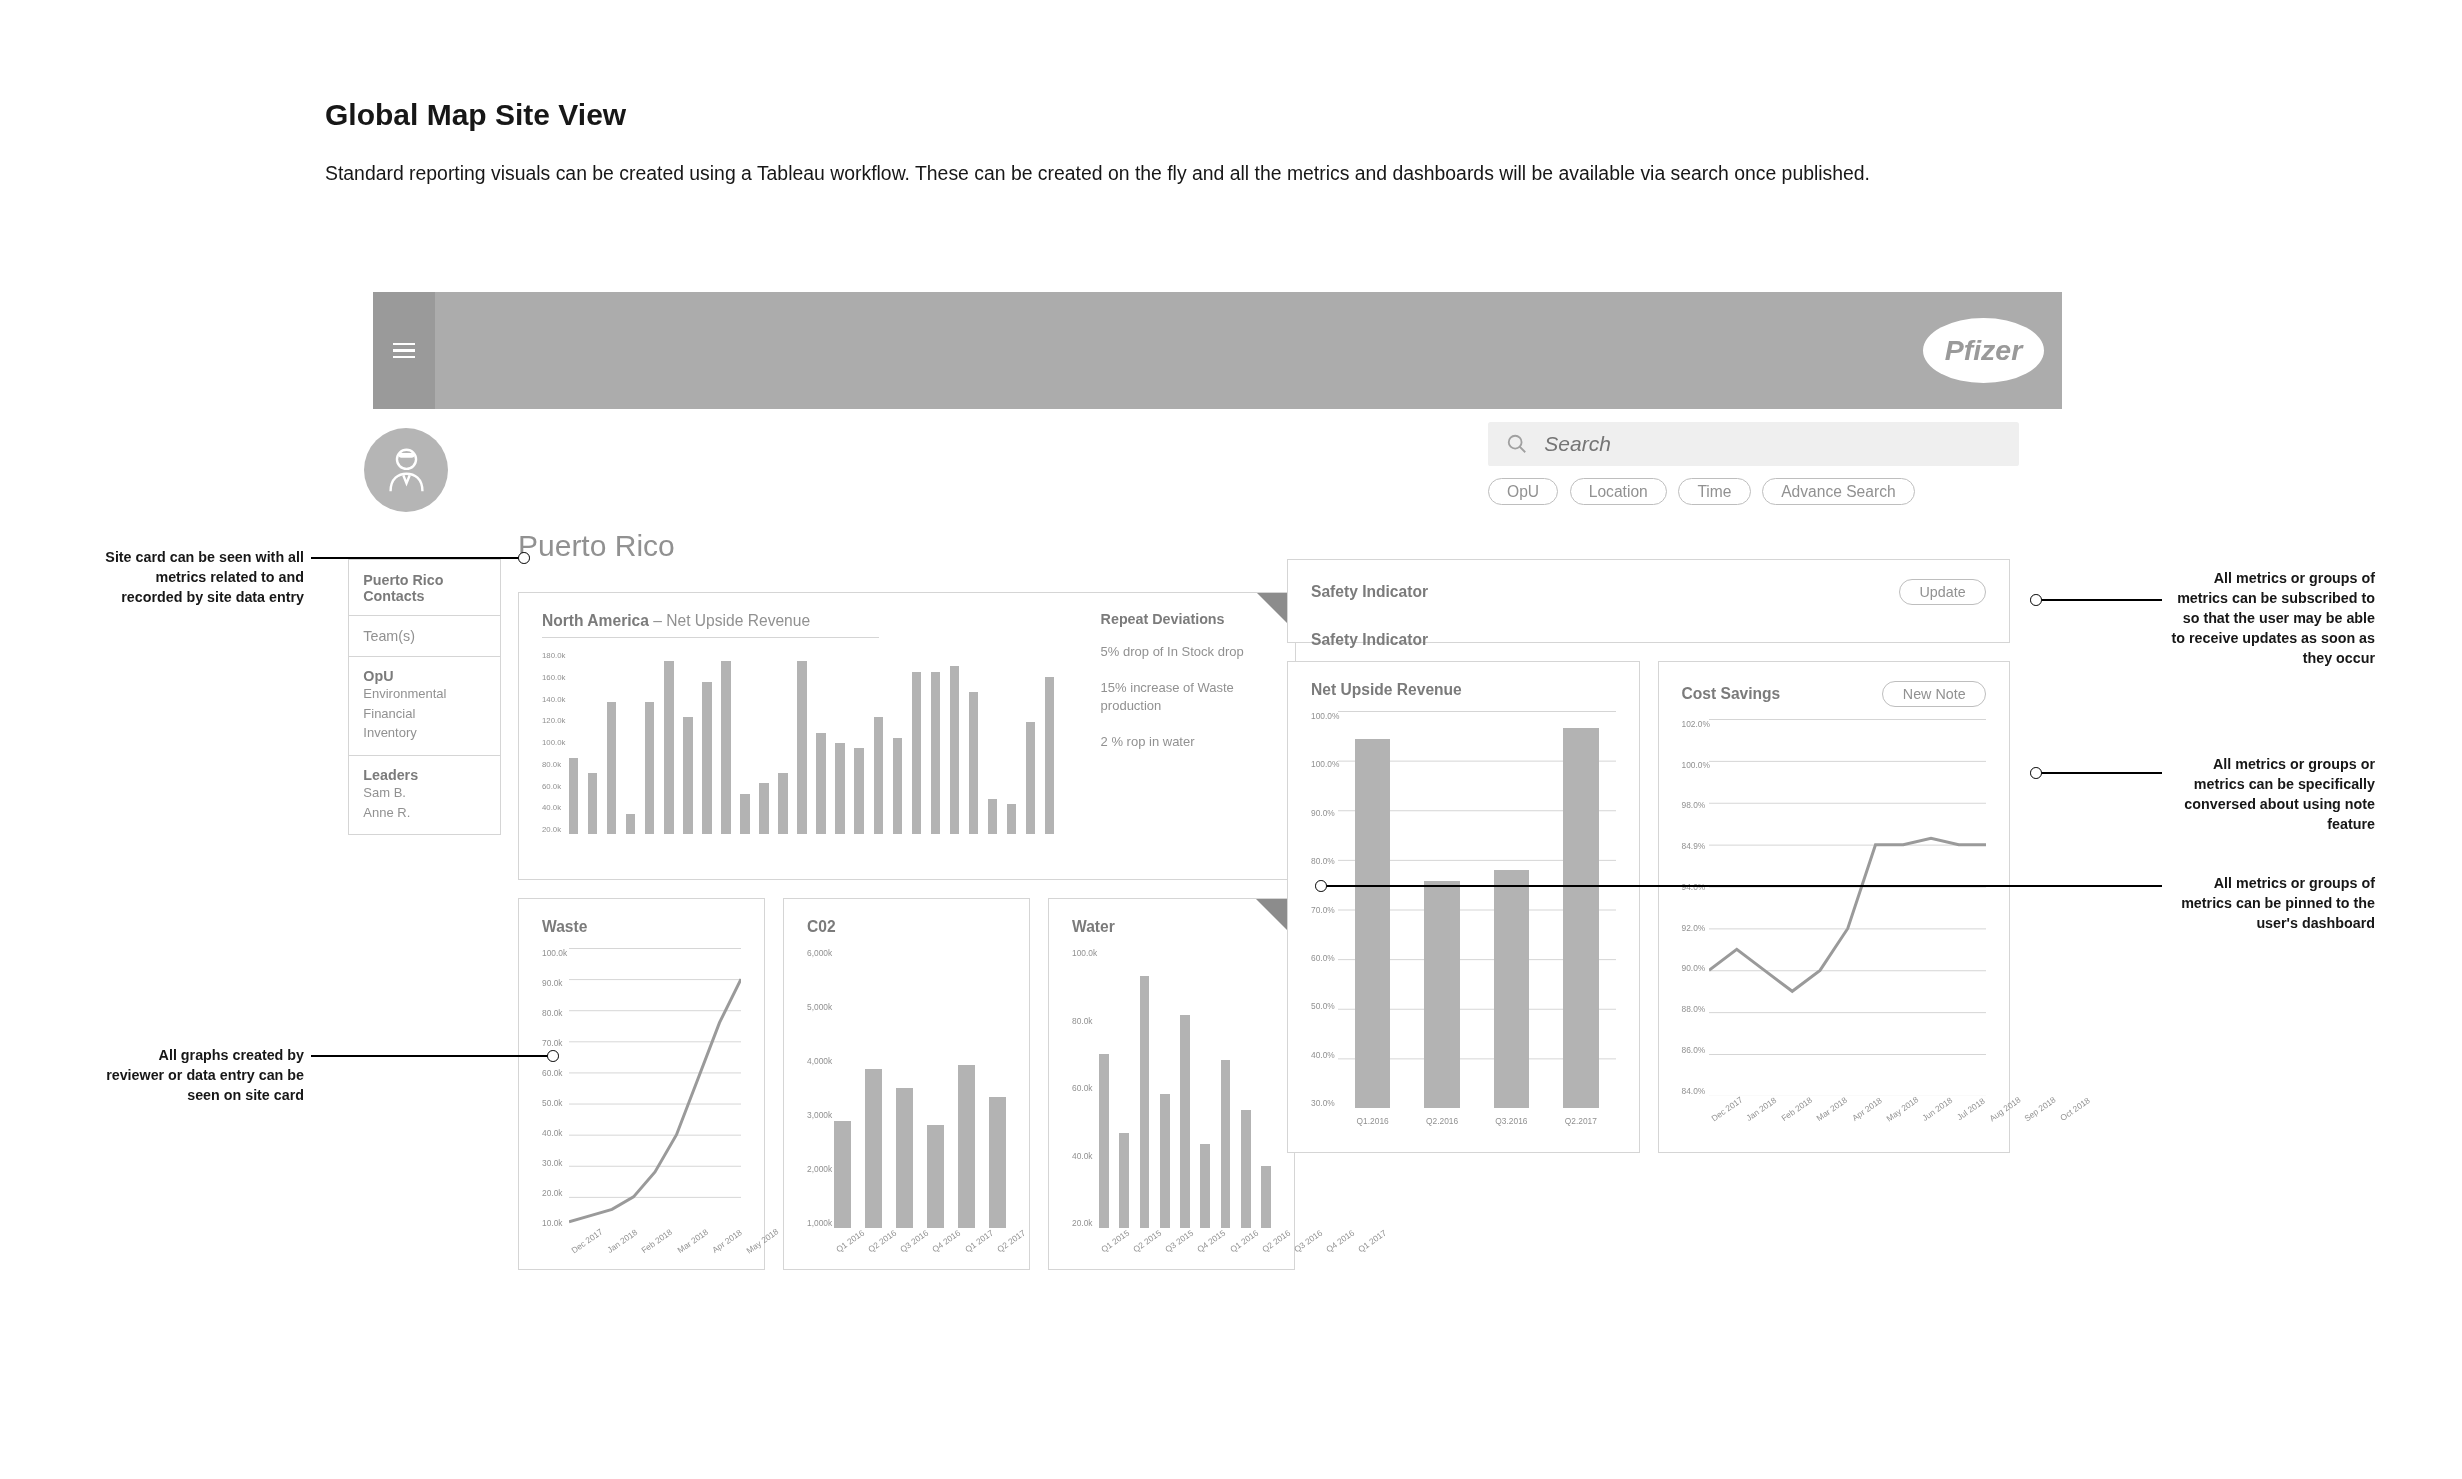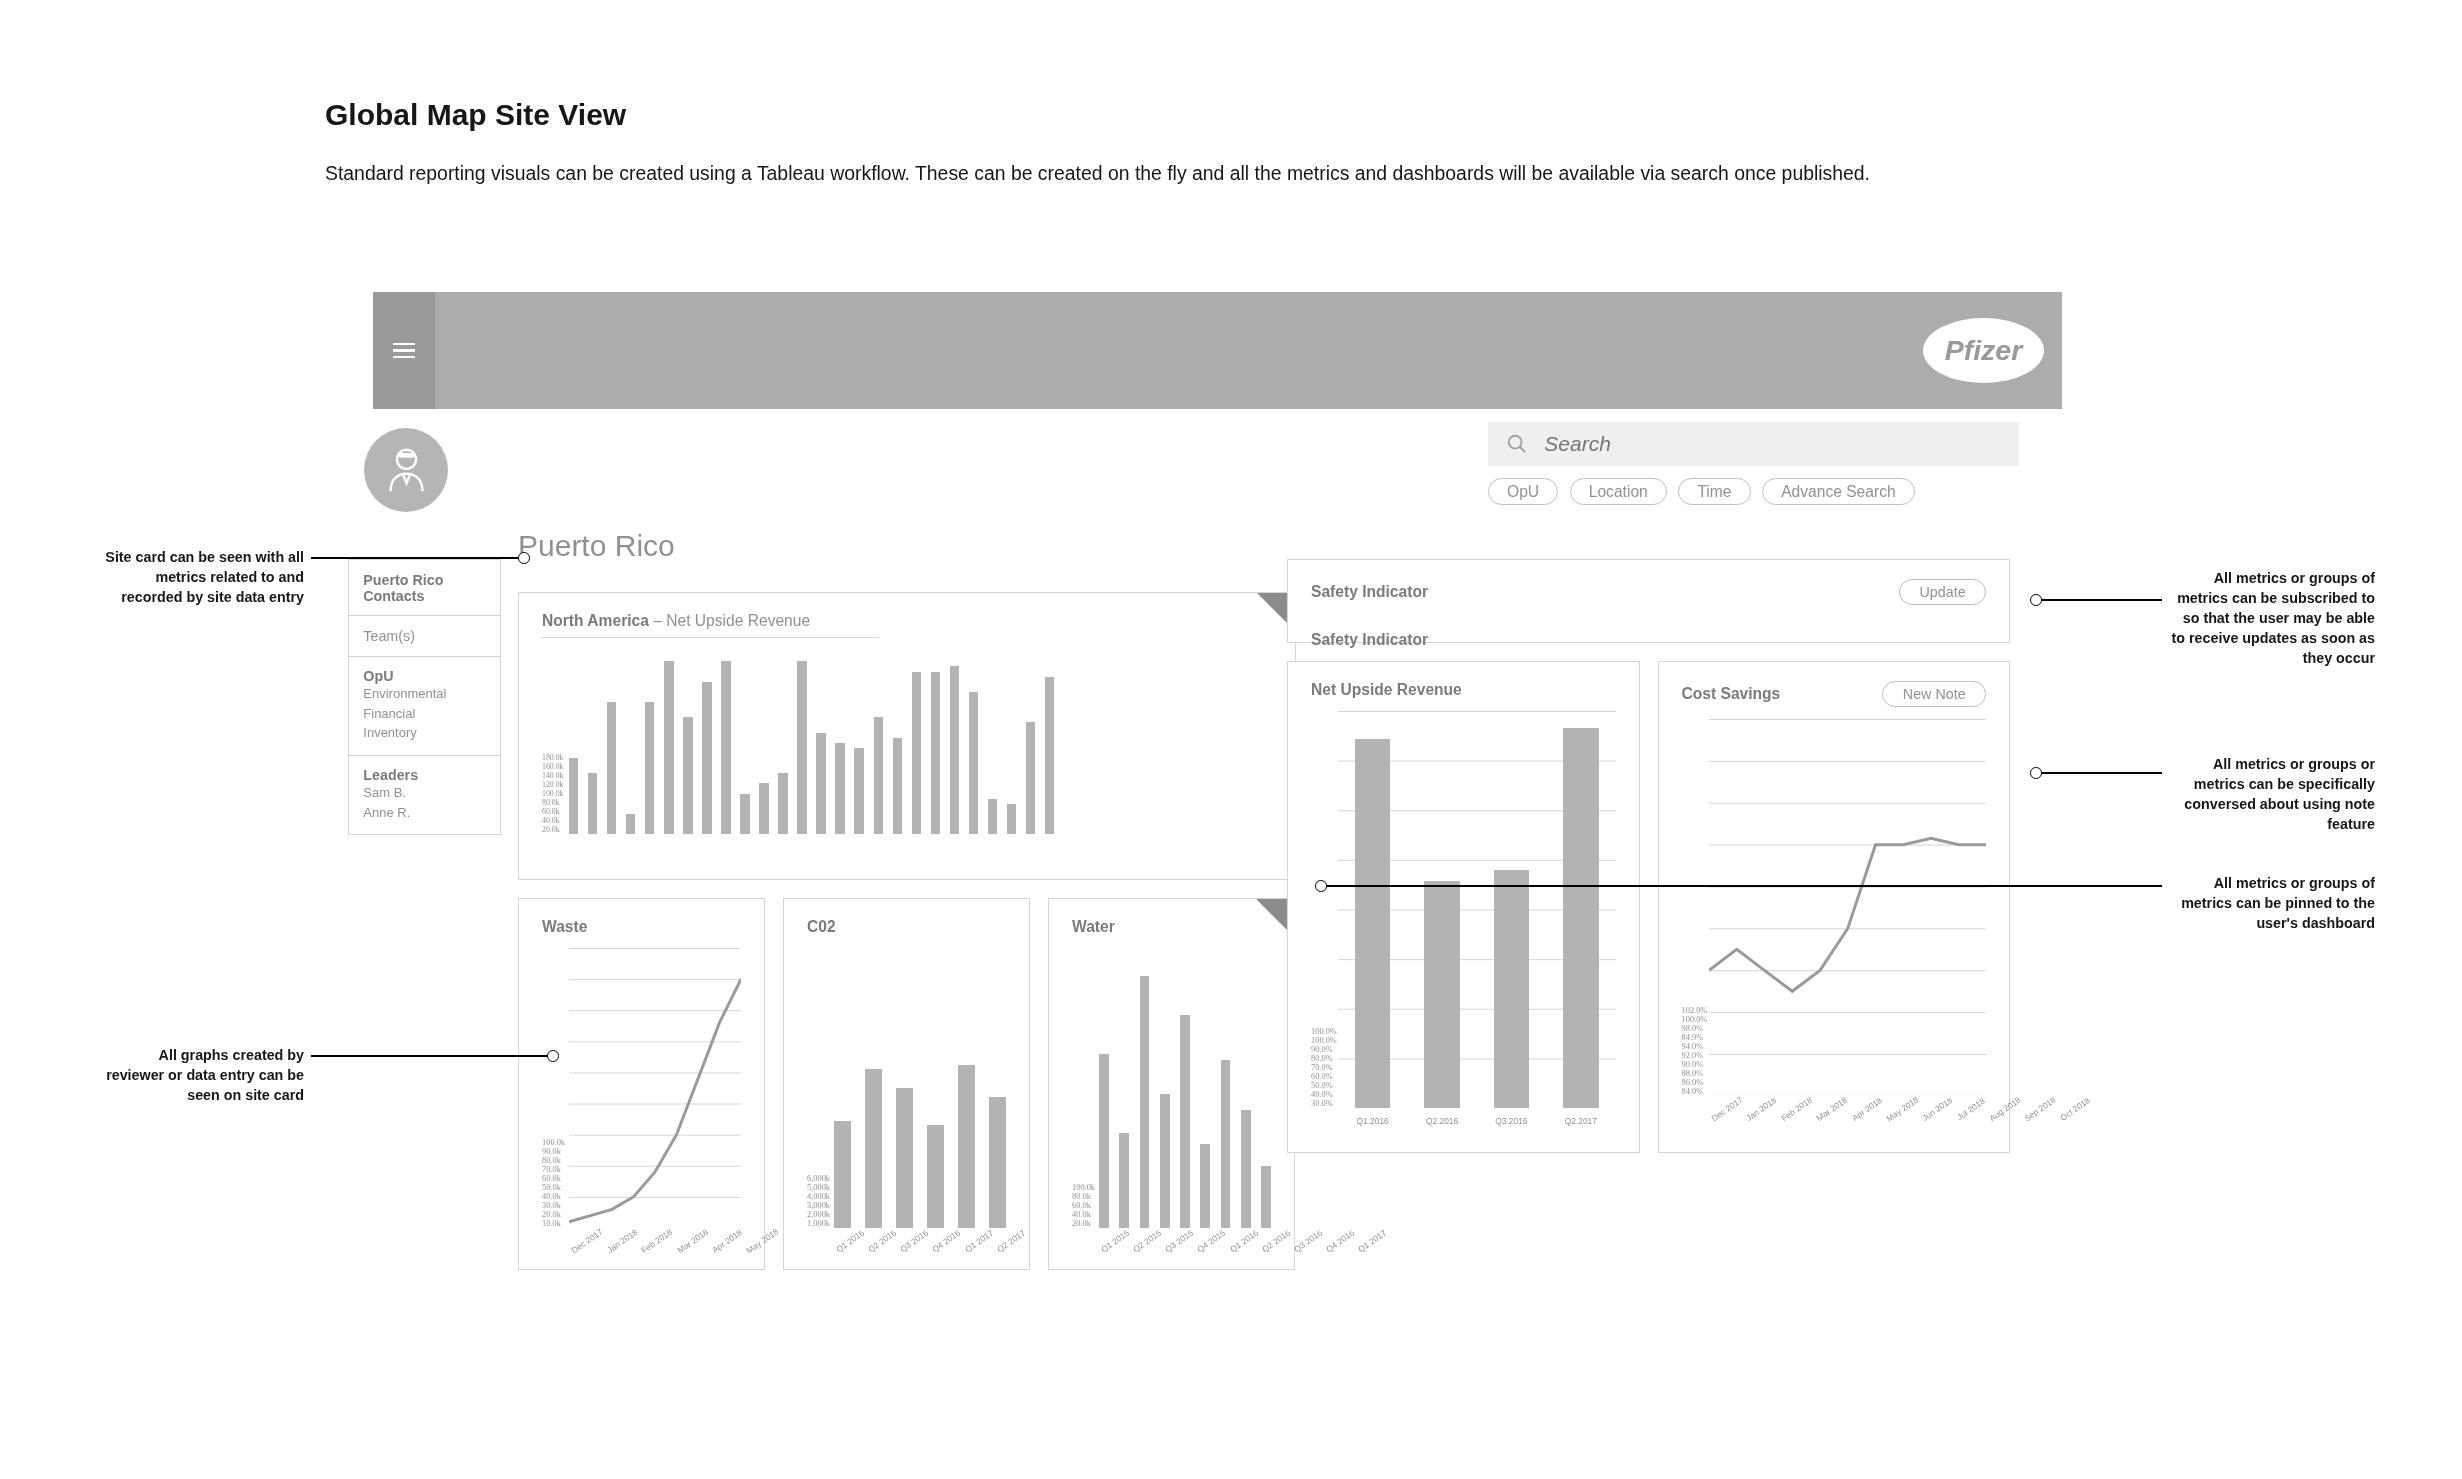--- a/index.html
+++ b/index.html
@@ -67,21 +67,21 @@
   .rcluster{position:absolute;left:962px;top:267px;width:723px;}
   .panel.safety{height:84px;}
   .safety-row{display:flex;align-items:center;justify-content:space-between;}
   .btn-pill{border:1.3px solid #BEBEBE;color:var(--grey-text);background:#fff;border-radius:647px;padding:3.9px 19.4px;font-size:14.3px;}
 
   .metric-row{display:flex;gap:18px;margin-top:18px;}
   .panel.metric{width:353px;height:492px;}
 
   
   .chart{position:relative;margin-top:11.7px;}
-  .axis-y{position:absolute;left:0;top:0;bottom:18px;display:flex;flex-direction:column;justify-content:flex-end;font-size:7.8px;color:var(--grey-text);font-family:Liberation Serif, serif;}
+  .axis-y{position:absolute;left:0;top:0;bottom:18px;display:flex;flex-direction:column;justify-content:space-between;font-size:7.8px;color:var(--grey-text);}
   .axis-x{position:absolute;left:27px;right:0;bottom:0;display:flex;font-size:7.8px;color:var(--grey-text);}
   .axis-x span{flex:1;text-align:center;white-space:nowrap;}
   .axis-x.rot span{transform:rotate(-35deg);transform-origin:center;}
   .plot{position:absolute;left:27px;right:0;top:0;bottom:18px;}
   .plot.grid{background-image:linear-gradient(to bottom,var(--line) 0.6px,transparent 0.6px);}
   .bars-row{position:absolute;inset:0;display:flex;align-items:flex-end;gap:2%;}
   .bars-row .b{flex:1;background:var(--bar);}
   svg.line-svg{position:absolute;inset:0;width:100%;height:100%;}
   svg.line-svg polyline{fill:none;stroke:var(--grey-3);stroke-width:3;vector-effect:non-scaling-stroke;}
 
@@ -223,20 +223,26 @@
                 <div class="b" style="height: 88.8889%;"></div>
                 <div class="b" style="height: 91.6667%;"></div>
                 <div class="b" style="height: 77.7778%;"></div>
                 <div class="b" style="height: 19.4444%;"></div>
                 <div class="b" style="height: 16.6667%;"></div>
                 <div class="b" style="height: 61.1111%;"></div>
                 <div class="b" style="height: 86.1111%;"></div>
               </div>
             </div>
         </div>
+        <div class="nested-dev">
+          <div class="dev-title">Repeat Deviations</div>
+          <div class="dev-item">5% drop of In Stock drop</div>
+          <div class="dev-item">15% increase of Waste production</div>
+          <div class="dev-item">2 % rop in water</div>
+        </div>
       </div>
 
       <div class="mini-row">
         <div class="panel mini">
           <div class="ptitle">Waste</div>
           <div class="chart" style="height:298px;">
             <div class="axis-y">
                 <span>100.0k</span>
                 <span>90.0k</span>
                 <span>80.0k</span>

